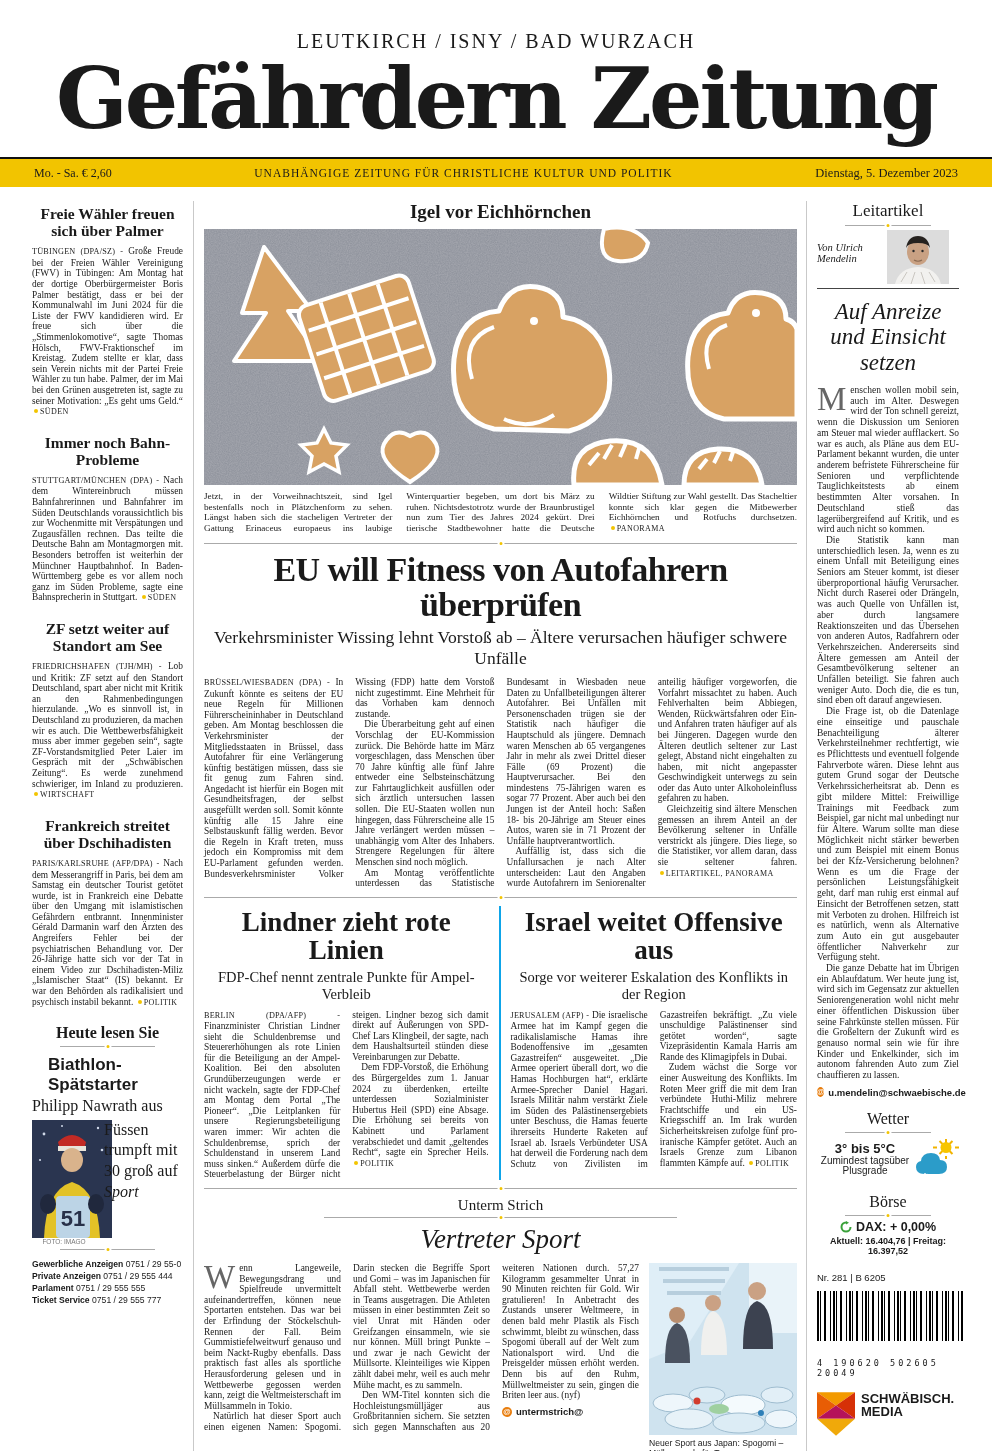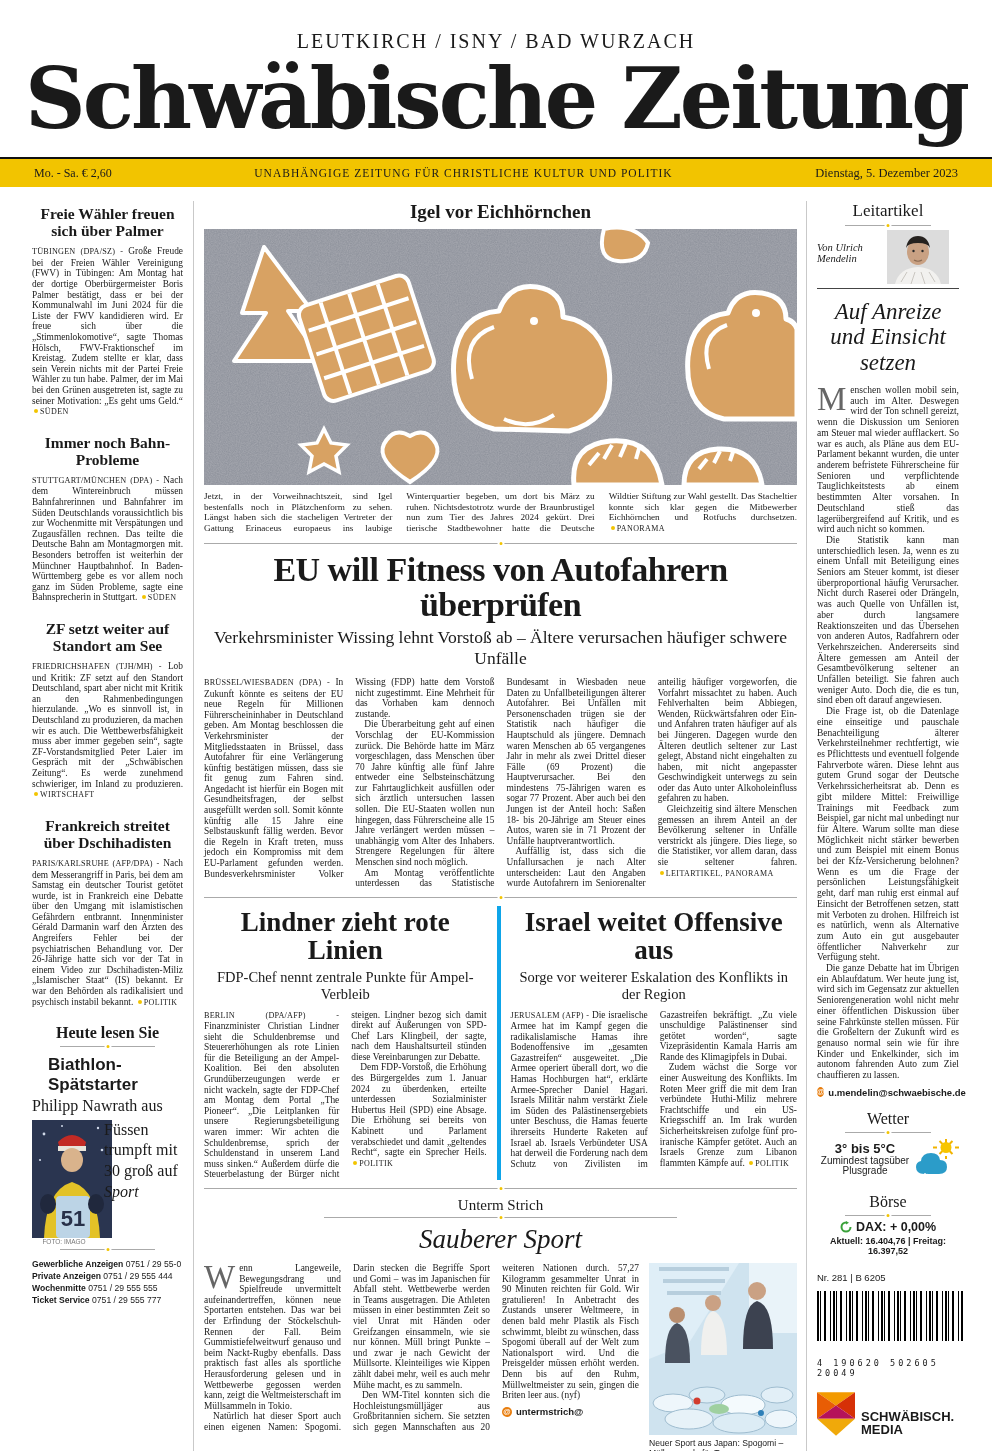--- a/index.html
+++ b/index.html
@@ -42,21 +42,21 @@
   .igel-photo { position:relative; width:100%; height:256px; overflow:hidden; }
   .photo-credit-vert { position:absolute; left:1px; bottom:4px; transform-origin:0 100%; transform:rotate(-90deg) translateX(0); font-family:"Liberation Sans",sans-serif; font-size:6.5px; color:#f0f0f0; letter-spacing:0.5px; }
   .igel-caption { margin-top:6px; column-count:3; column-gap:14px; column-rule:none; font-size:9.2px; line-height:10.6px; text-align:justify; }
   .eu-head { text-align:center; font-weight:bold; font-size:34px; line-height:1.05; margin:6px 0 4px; letter-spacing:-0.5px; }
   .eu-sub { text-align:center; font-size:17.5px; margin-bottom:8px; }
   .cols-4 { column-count:4; column-gap:12px; }
   .cols-3 { column-count:3; column-gap:12px; }
   .cols-2 { column-count:2; column-gap:12px; }
   .two-arts { display:flex; }
   .two-arts .art { width:50%; }
-  .two-arts .art:first-child { padding-right:10px; border-right:4px solid #0ea5e9; }
+  .two-arts .art:first-child { padding-right:10px; border-right:2px solid #0ea5e9; }
   .two-arts .art:last-child { padding-left:10px; }
   .mid-head { text-align:center; font-weight:bold; font-size:27px; line-height:1.05; margin:2px 0 4px; }
   .mid-sub { text-align:center; font-size:14.5px; margin-bottom:7px; }
   .unterm-kicker { text-align:center; font-size:15px; margin-top:4px; }
   .unterm-title { text-align:center; font-style:italic; font-size:27px; margin:6px 0 8px; }
   .unterm-row { display:flex; }
   .unterm-text { width:455px; }
   .unterm-photo-wrap { width:148px; margin-left:10px; font-family:"Liberation Sans",sans-serif; }
   .unterm-caption { font-size:8.6px; line-height:10px; color:#222; margin-top:3px; }
   .unterm-caption .cred { font-size:6.5px; color:#888; }
@@ -86,32 +86,32 @@
   .wetter-row { display:flex; align-items:center; text-align:left; margin-top:2px; }
   .wetter-info { flex:1; font-family:"Liberation Sans",sans-serif; }
   .wetter-temp { font-weight:bold; font-size:13px; text-align:center; }
   .wetter-desc { font-size:10px; line-height:10px; text-align:center; color:#222; }
   .dax-line { font-family:"Liberation Sans",sans-serif; font-weight:bold; font-size:12.5px; display:flex; align-items:center; justify-content:center; gap:4px; margin-top:4px; }
   .dax-vals { font-family:"Liberation Sans",sans-serif; font-weight:bold; font-size:9px; margin-top:2px; }
   .issue-no { font-family:"Liberation Sans",sans-serif; font-size:9.5px; text-align:left; margin-top:16px; }
   .barcode-wrap { margin-top:8px; background:#fff; }
   .barcode { height:50px; width:146px; background:repeating-linear-gradient(90deg,#000 0 2px,#fff 2px 3px,#000 3px 4px,#fff 4px 7px,#000 7px 9px,#fff 9px 13px,#000 13px 14px,#fff 14px 16px); }
   .barcode-digits { font-family:"DejaVu Sans Mono",monospace; font-size:8.5px; letter-spacing:3px; margin-top:17px; }
-  .media-logo { display:flex; align-items:flex-end; gap:6px; margin-top:14px; }
+  .media-logo { display:flex; align-items:flex-start; gap:6px; margin-top:14px; }
   .media-logo .txt { font-family:"Liberation Sans",sans-serif; font-weight:bold; font-size:13px; line-height:13px; }
   img, svg { display:block; }
 </style>
 </head>
 <body>
 
 <div class="page">
 
   <div class="masthead">
     <div class="region-line">LEUTKIRCH / ISNY / BAD WURZACH</div>
-    <div class="paper-title">Schwäbische Zeitung</div>
+    <div class="paper-title">Gefährdern Zeitung</div>
   </div>
   <div class="topbar">
     <span>Mo. - Sa. € 2,60</span>
     <span class="slogan">UNABHÄNGIGE ZEITUNG FÜR CHRISTLICHE KULTUR UND POLITIK</span>
     <span class="issue-date">Dienstag, 5. Dezember 2023</span>
   </div>
 
   <div class="main">
     <div class="main-left">
       <div class="cols-row">
@@ -179,21 +179,21 @@
             </div>
           </div>
 
           <div class="dotline short">
               <span class="dot"></span>
             </div>
 
           <div class="contacts">
             <div><b>Gewerbliche Anzeigen</b> <span>0751 / 29 55-0</span></div>
             <div><b>Private Anzeigen</b> <span>0751 / 29 555 444</span></div>
-            <div><b>Wochenmitte</b> <span>0751 / 29 555 555</span></div>
+            <div><b>Parlament</b> <span>0751 / 29 555 555</span></div>
             <div><b>Ticket Service</b> <span>0751 / 29 555 777</span></div>
           </div>
         </div>
 
         <div class="col-center">
 
           <div class="igel-head">Igel vor Eichhörnchen</div>
           <div class="igel-photo">
             <svg width="593" height="256" viewBox="0 0 593 256" preserveAspectRatio="none">
               <defs>
@@ -289,21 +289,21 @@
 
           <div class="dotline">
               <span class="dot"></span>
             </div>
 
           <div>
             <div class="unterm-kicker">Unterm Strich</div>
             <div class="dotline" style="margin:3px 120px;">
                 <span class="dot"></span>
               </div>
-            <div class="unterm-title">Sauberer Sport</div>
+            <div class="unterm-title">Vertreter Sport</div>
             <div class="unterm-row">
               <div class="unterm-text body-txt cols-3">
                 <p class="dropcap">Wenn Langeweile, Bewegungsdrang und Spielfreude unvermittelt aufeinandertreffen, können neue Sportarten entstehen. Das war bei der Erfindung der Stöckelschuh-Rennen der Fall. Beim Gummistiefelweitwurf genauso und beim Nackt-Rugby ebenfalls. Dass praktisch fast alles als sportliche Herausforderung gelesen und in Wettbewerbe gegossen werden kann, zeigt die Weltmeisterschaft im Müllsammeln in Tokio.</p>
                 <p>Natürlich hat dieser Sport auch einen eigenen Namen: Spogomi. Darin stecken die Begriffe Sport und Gomi – was im Japanischen für Abfall steht. Wettbewerbe werden in Teams ausgetragen. Die Athleten müssen in einer bestimmten Zeit so viel Unrat mit Händen oder Greifzangen einsammeln, wie sie nur können. Müll bringt Punkte – und zwar je nach Gewicht der Müllsorte. Kleinteiliges wie Kippen zählt dabei mehr, weil es auch mehr Mühe macht, es zu sammeln.</p>
                 <p>Den WM-Titel konnten sich die Hochleistungsmülljäger aus Großbritannien sichern. Sie setzten sich gegen Mannschaften aus 20 weiteren Nationen durch. 57,27 Kilogramm gesammelter Unrat in 90 Minuten reichten für Gold. Wir gratulieren! In Anbetracht des Zustands unserer Weltmeere, in denen bald mehr Plastik als Fisch schwimmt, bleibt zu wünschen, dass Spogomi überall auf der Welt zum Nationalsport wird. Und die Preisgelder müssen erhöht werden. Denn bis auf den Ruhm, Müllweltmeister zu sein, gingen die Briten leer aus.   (nyf)</p>
                 <div class="email-line">
                     <span class="at-icon">@</span>
                     <span>untermstrich@</span>
                   </div>
               </div>

